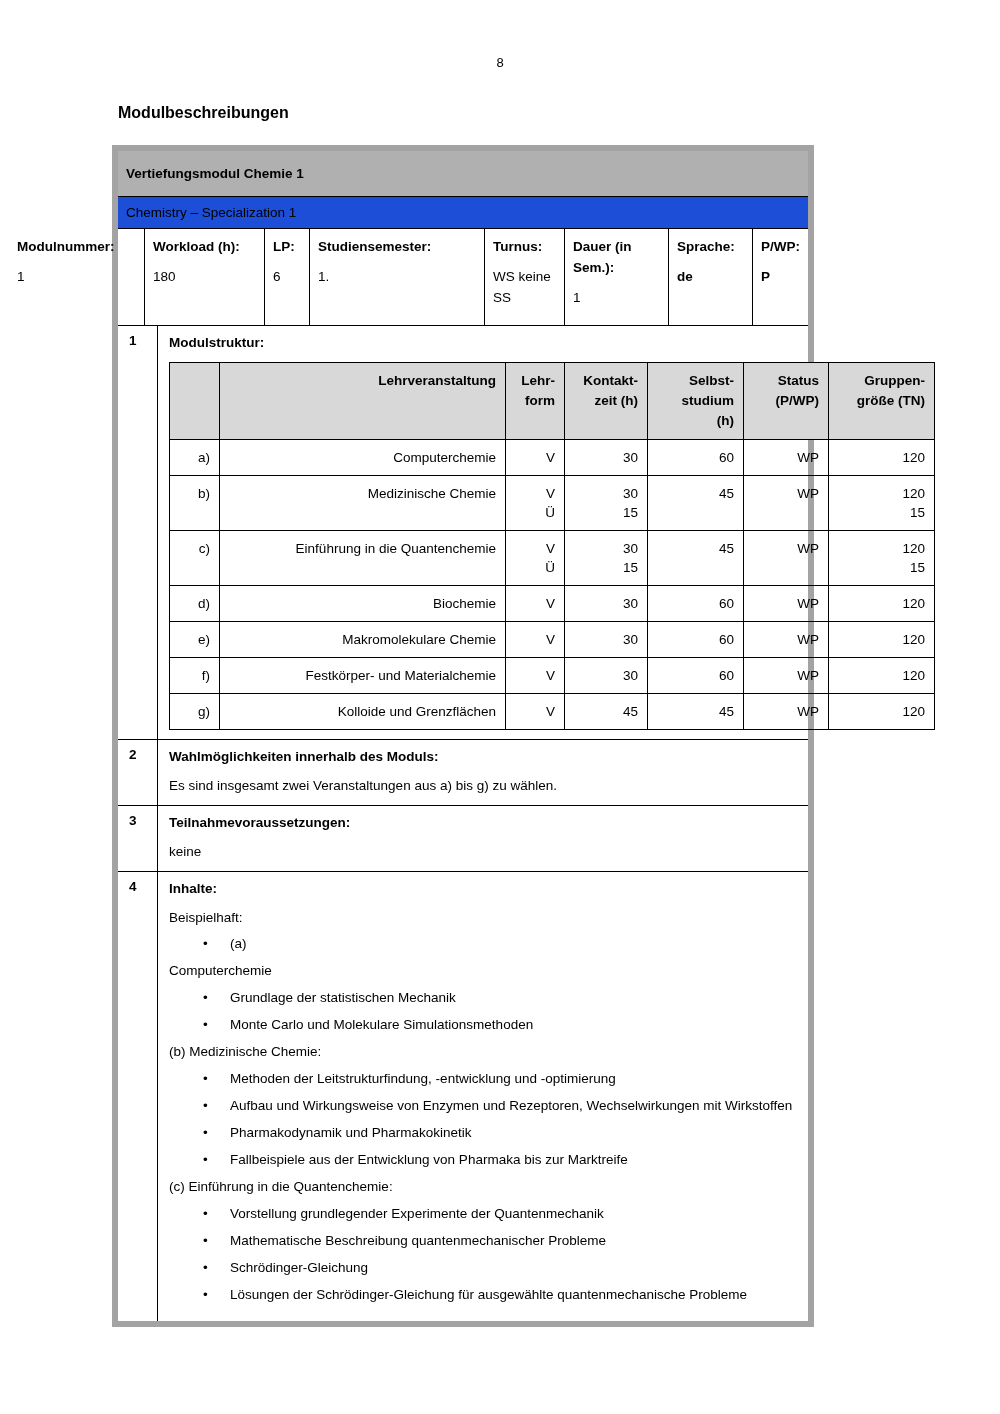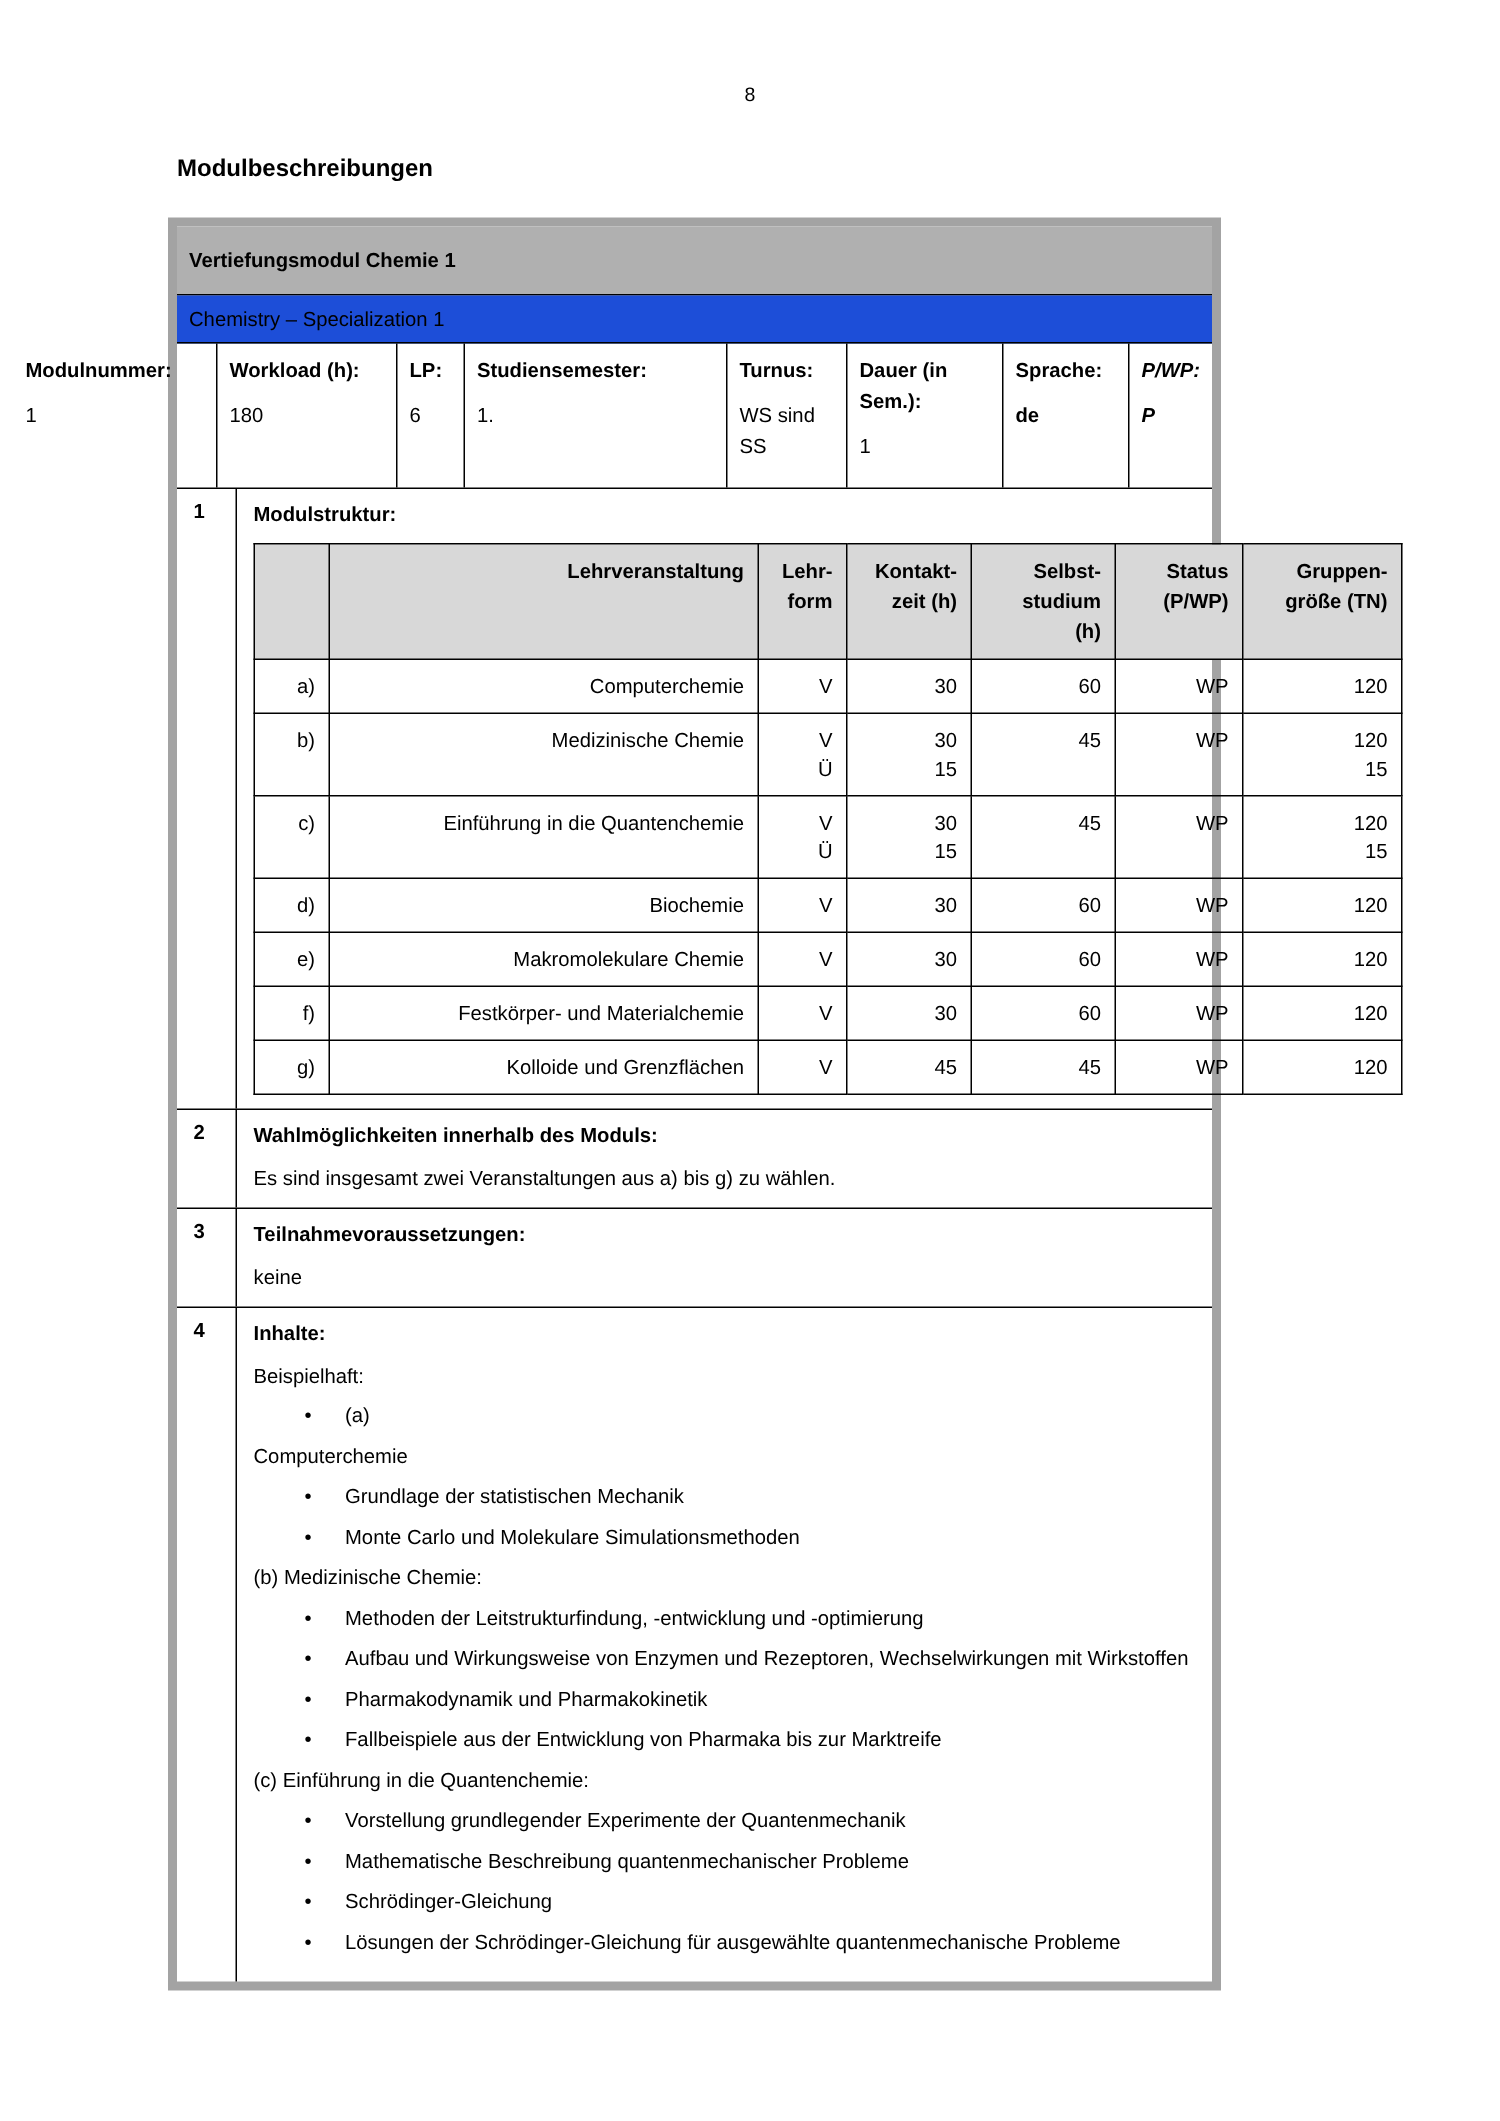--- a/index.html
+++ b/index.html
@@ -15,21 +15,21 @@
 
   .mtable { position:absolute; top:145px; left:112px; width:702px; border:6px solid #a3a3a3; }
   .trow { border-bottom:1px solid #000; }
   .trow:last-child { border-bottom:none; }
 
   .title-row { background:#b0b0b0; font-weight:bold; padding:15px 8px; }
   .subtitle-row { background:#1d4ed8; padding:8px; }
 
   .meta-row { display:flex; align-items:stretch; min-height:97px;justify-content:flex-end; }
   .meta-cell { border-right:1px solid #000; padding:8px; flex-shrink:0; }
-  .meta-cell:last-child { border-right:none;font-style:italic; }
+  .meta-cell:last-child { border-right:none; }
   .meta-label { font-weight:bold; line-height:1.55; }
   .meta-value { margin-top:9px; line-height:1.55; }
   .meta-value.bold { font-weight:bold; }
   .w-modulnummer { width:136px; }
   .w-workload { width:120px; }
   .w-lp { width:45px; }
   .w-studiensemester { width:175px; }
   .w-turnus { width:80px; }
   .w-dauer { width:104px; }
   .w-sprache { width:84px; }
@@ -87,21 +87,21 @@
       <div class="meta-cell w-lp">
         <div class="meta-label">LP:</div>
         <div class="meta-value">6</div>
       </div>
       <div class="meta-cell w-studiensemester">
         <div class="meta-label">Studiensemester:</div>
         <div class="meta-value">1.</div>
       </div>
       <div class="meta-cell w-turnus">
         <div class="meta-label">Turnus:</div>
-        <div class="meta-value">WS sind SS</div>
+        <div class="meta-value">WS keine SS</div>
       </div>
       <div class="meta-cell w-dauer">
         <div class="meta-label">Dauer (in Sem.):</div>
         <div class="meta-value">1</div>
       </div>
       <div class="meta-cell w-sprache">
         <div class="meta-label">Sprache:</div>
         <div class="meta-value bold">de</div>
       </div>
       <div class="meta-cell w-pwp">

